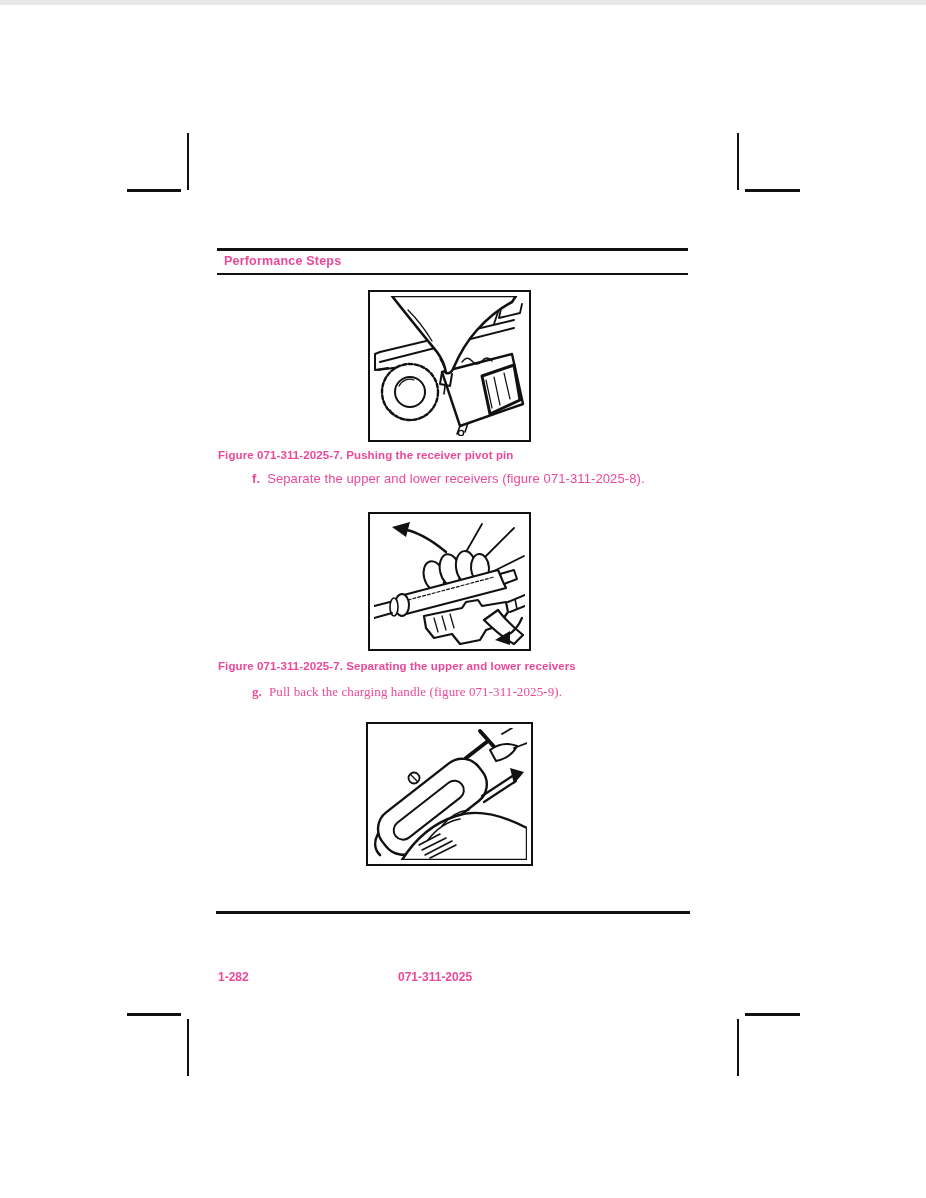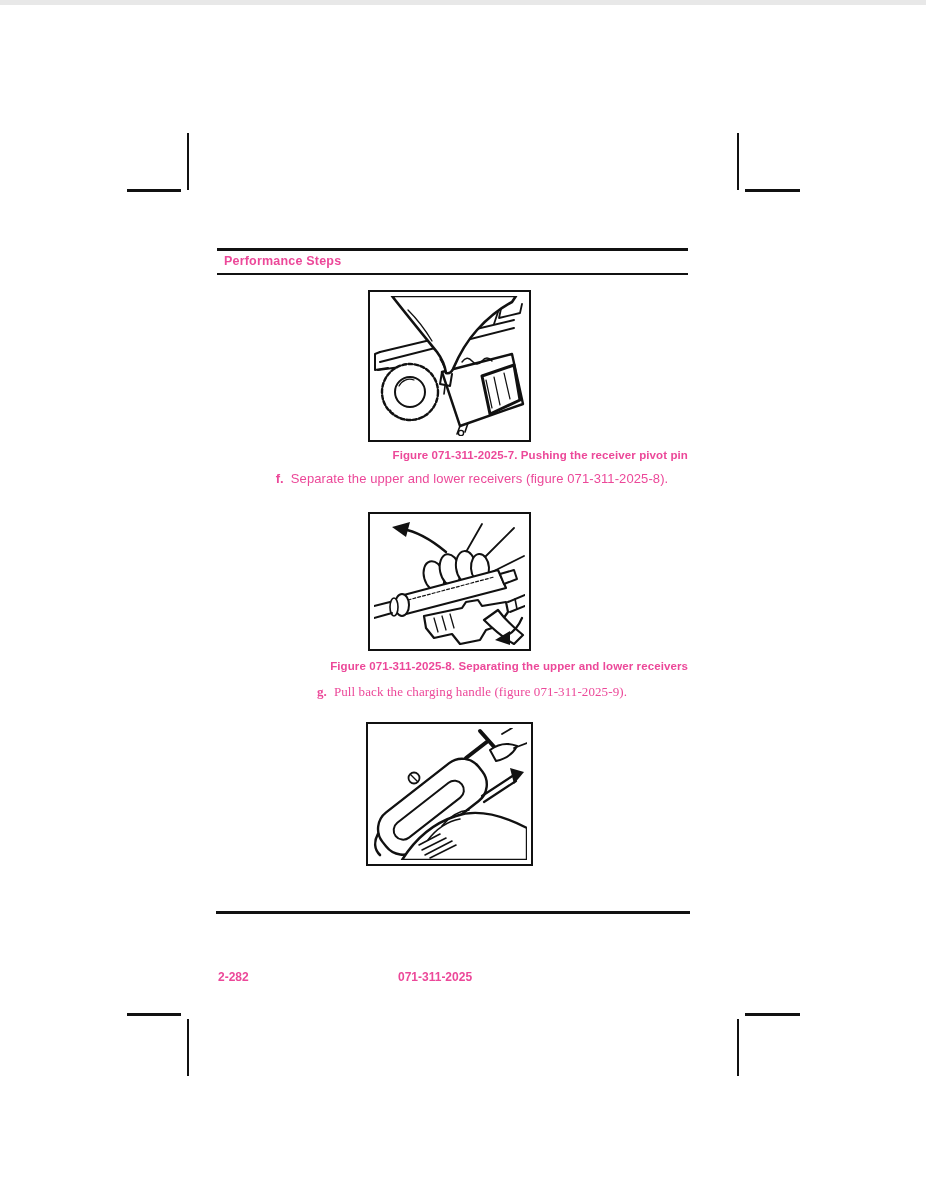--- a/index.html
+++ b/index.html
@@ -21,26 +21,26 @@
   }
   .figure-box {
     position:absolute;
     border:2px solid #111111;
     background:#ffffff;
     display:flex; align-items:center; justify-content:center;
   }
   .figure-box svg { display:block; }
   .caption {
     position:absolute; left:218px; width:470px;
-    text-align:right; font-size:11.5px; font-weight:bold;
+    text-align:left; font-size:11.5px; font-weight:bold;
     letter-spacing:0.1px;
   }
   .step {
     position:absolute; left:252px; width:440px;
-    font-size:13px; letter-spacing:0.1px;text-align:center;
+    font-size:13px; letter-spacing:0.1px;
   }
   .step .letter { font-weight:bold; margin-right:7px; }
   .footer-text {
     position:absolute; font-size:12px; font-weight:bold;
   }
   path, circle, ellipse, rect, line, polyline { vector-effect:non-scaling-stroke; }
 </style>
 </head>
 <body>
 
@@ -124,21 +124,21 @@
 
       <path d="M110,102 C118,110 128,119 140,126 L149,117 C139,109 130,100 124,92 Z" fill="#ffffff" stroke-width="2.2"></path>
 
       <path d="M134,84 L151,77 M136,94 L151,88" stroke-width="2"></path>
       <path d="M141,81 L143,91" stroke-width="1.6"></path>
 
       <path d="M148,100 Q142,114 130,119" stroke-width="2.2"></path>
       <polygon points="121,122 136,113 136,127" fill="#111111" stroke="none"></polygon>
     </svg>
   </div>
-  <div class="caption" style="top:655px;">Figure 071-311-2025-8. Separating the upper and lower receivers</div>
+  <div class="caption" style="top:655px;">Figure 071-311-2025-7. Separating the upper and lower receivers</div>
 
   <div class="step" style="top:679px;font-family:Liberation Serif, serif;">
     <span class="letter">g.</span><span>Pull back the charging handle (figure 071-311-2025-9).</span>
   </div>
 
   <div class="figure-box" style="left:366px; top:717px; width:167px; height:144px;" aria-label="line drawing of a hand pulling back the charging handle on the upper receiver, arrow showing rearward motion">
     <svg width="155" height="132" viewBox="0 0 155 132" fill="none" stroke="#111111" stroke-width="2" stroke-linecap="round" stroke-linejoin="round">
 
       <g transform="rotate(-38 55 88)">
         <rect x="4" y="60" width="122" height="48" rx="21" fill="#ffffff" stroke-width="2.4"></rect>
@@ -164,16 +164,16 @@
 
       <path d="M50,122 L74,110 M53,127 L80,113 M47,117 L68,106 M58,130 L84,117" stroke-width="1.6"></path>
 
       <path d="M6,106 C2,113 2,121 8,127" stroke-width="2.6"></path>
     </svg>
   </div>
 
 
   <div class="rule" style="left:216px; top:906px; width:474px; height:3px;"></div>
 
-  <div class="footer-text" style="left:218px; top:965px;">2-282</div>
+  <div class="footer-text" style="left:218px; top:965px;">1-282</div>
   <div class="footer-text" style="left:398px; top:965px;">071-311-2025</div>
 
 </div>
 
 </body></html>

